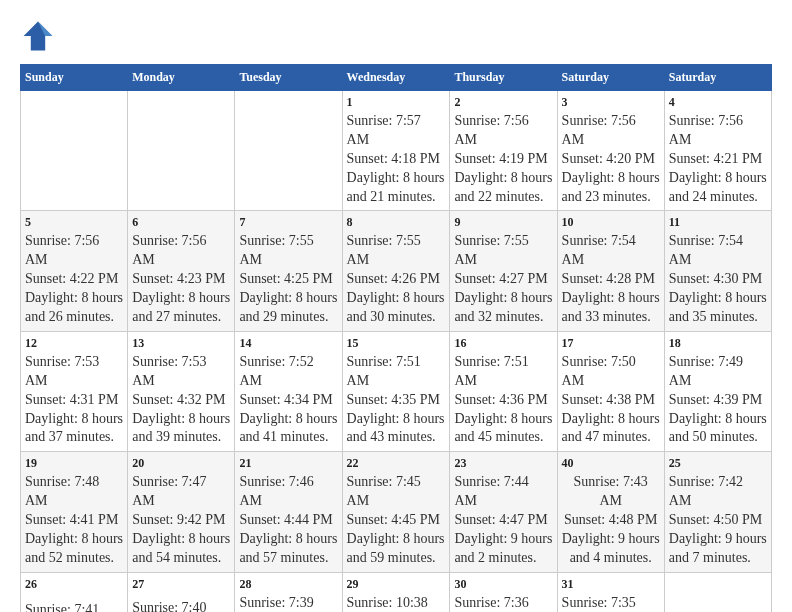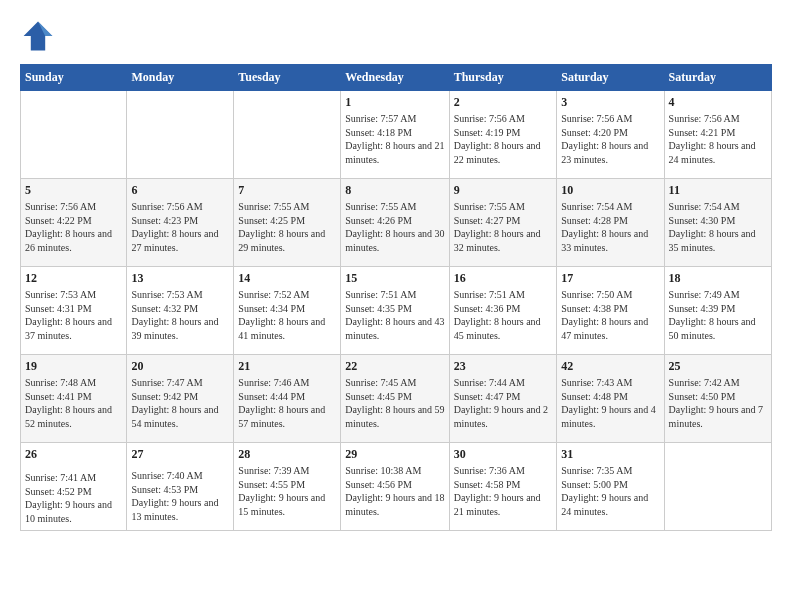--- a/index.html
+++ b/index.html
@@ -77,21 +77,21 @@
       background: #f5f5f5;
     }
     .day-num {
       font-weight: bold;
       font-size: 12px;
       margin-bottom: 2px;
       color: #222;
     }
     .day-content {
       color: #333;
-      font-size: 10px;
+      font-size: 14px;
       line-height: 1.35;
     }
     .empty { background: #fff !important; }
   </style>
 </head>
 <body>
 
 <div class="page">
   <div class="header">
     <div class="logo">
@@ -265,22 +265,22 @@
 Sunset: 4:45 PM
 Daylight: 8 hours and 59 minutes.</div>
           </td>
           <td>
             <div class="day-num">23</div>
             <div class="day-content" style="white-space: pre-line;">Sunrise: 7:44 AM
 Sunset: 4:47 PM
 Daylight: 9 hours and 2 minutes.</div>
           </td>
           <td>
-            <div class="day-num">42</div>
-            <div class="day-content" style="white-space: pre-line;">Sunrise: 7:43 AM
+            <div class="day-num">40</div>
+            <div class="day-content" style="white-space: pre-line; text-align: center;">Sunrise: 7:43 AM
 Sunset: 4:48 PM
 Daylight: 9 hours and 4 minutes.</div>
           </td>
           <td>
             <div class="day-num">25</div>
             <div class="day-content" style="white-space: pre-line;">Sunrise: 7:42 AM
 Sunset: 4:50 PM
 Daylight: 9 hours and 7 minutes.</div>
           </td>
         </tr>

